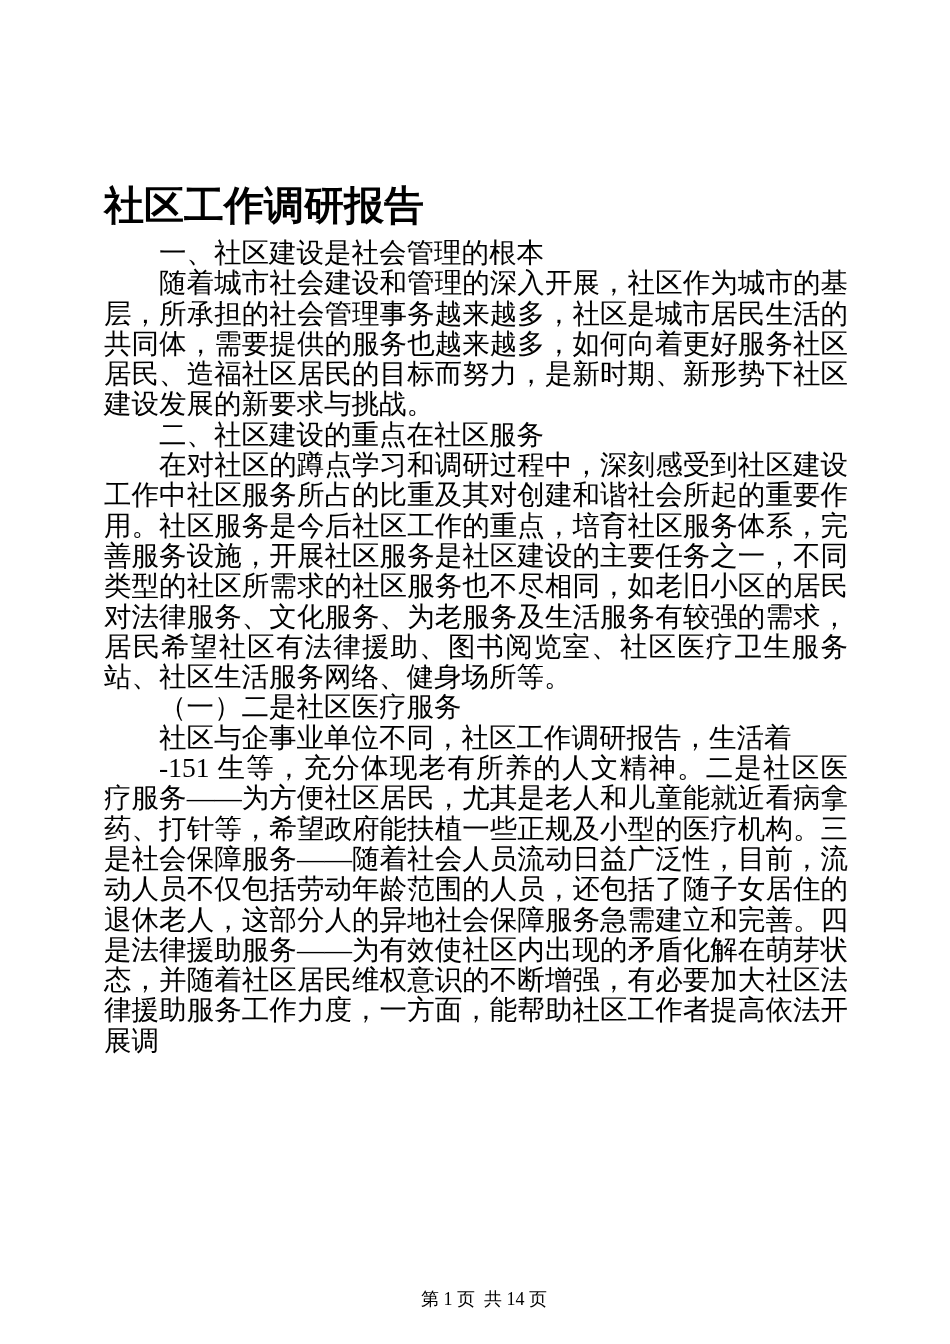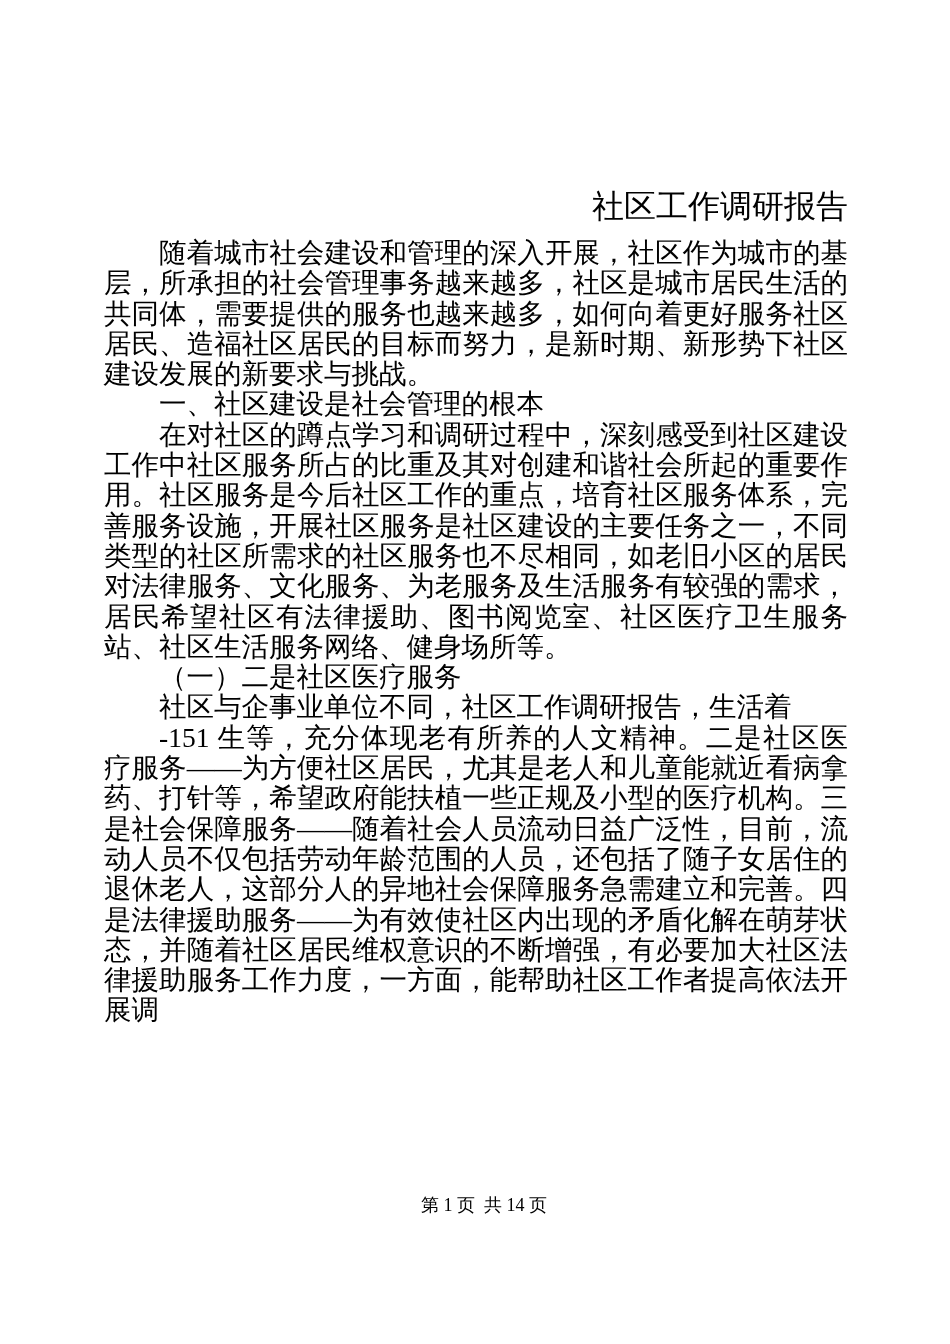--- a/index.html
+++ b/index.html
@@ -17,53 +17,54 @@
     color: #000000;
   }
   .content {
     position: absolute;
     left: 104px;
     top: 180px;
     width: 744px;
   }
   .doc-title {
     margin: 0 0 6px 0;
-    font-size: 32px;
+    font-size: 40px;
     line-height: 52px;
-    font-weight: 400;
-    text-align: right;
+    font-weight: 700;
+    text-align: left;
     letter-spacing: 0;
   }
   .para {
     margin: 0;
     font-size: 27.5px;
     line-height: 30.3px;
     text-align: justify;
     text-justify: inter-character;
     text-indent: 2em;
   }
   .footer {
     position: absolute;
     left: 0;
-    top: 1172px;
+    top: 1266px;
     width: 100%;
     text-align: center;
     font-size: 18px;
     line-height: 22px;
     white-space: pre;
   }
 </style>
 </head>
 <body>
 
 <div class="page">
   <div class="content">
     <h1 class="doc-title">社区工作调研报告</h1>
+    <p class="para">一、社区建设是社会管理的根本</p>
     <p class="para">随着城市社会建设和管理的深入开展，社区作为城市的基层，所承担的社会管理事务越来越多，社区是城市居民生活的共同体，需要提供的服务也越来越多，如何向着更好服务社区居民、造福社区居民的目标而努力，是新时期、新形势下社区建设发展的新要求与挑战。</p>
-    <p class="para">一、社区建设是社会管理的根本</p>
+    <p class="para">二、社区建设的重点在社区服务</p>
     <p class="para">在对社区的蹲点学习和调研过程中，深刻感受到社区建设工作中社区服务所占的比重及其对创建和谐社会所起的重要作用。社区服务是今后社区工作的重点，培育社区服务体系，完善服务设施，开展社区服务是社区建设的主要任务之一，不同类型的社区所需求的社区服务也不尽相同，如老旧小区的居民对法律服务、文化服务、为老服务及生活服务有较强的需求，居民希望社区有法律援助、图书阅览室、社区医疗卫生服务站、社区生活服务网络、健身场所等。</p>
     <p class="para">（一）二是社区医疗服务</p>
     <p class="para">社区与企事业单位不同，社区工作调研报告，生活着</p>
     <p class="para">-151 生等，充分体现老有所养的人文精神。二是社区医疗服务——为方便社区居民，尤其是老人和儿童能就近看病拿药、打针等，希望政府能扶植一些正规及小型的医疗机构。三是社会保障服务——随着社会人员流动日益广泛性，目前，流动人员不仅包括劳动年龄范围的人员，还包括了随子女居住的退休老人，这部分人的异地社会保障服务急需建立和完善。四是法律援助服务——为有效使社区内出现的矛盾化解在萌芽状态，并随着社区居民维权意识的不断增强，有必要加大社区法律援助服务工作力度，一方面，能帮助社区工作者提高依法开展调</p>
   </div>
   <div class="footer">
     <span>第 1 页  共 14 页</span>
   </div>
 </div>
 

